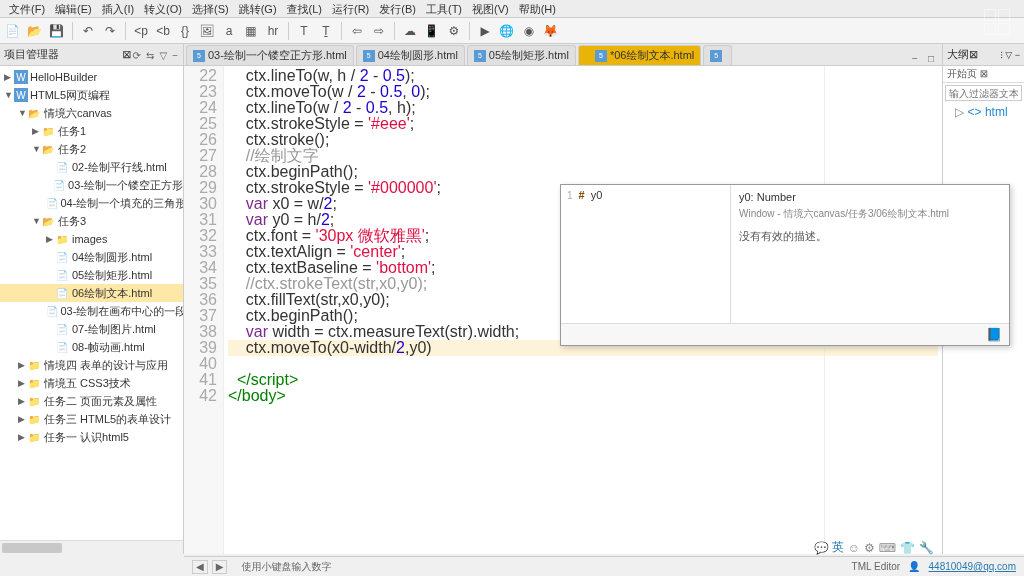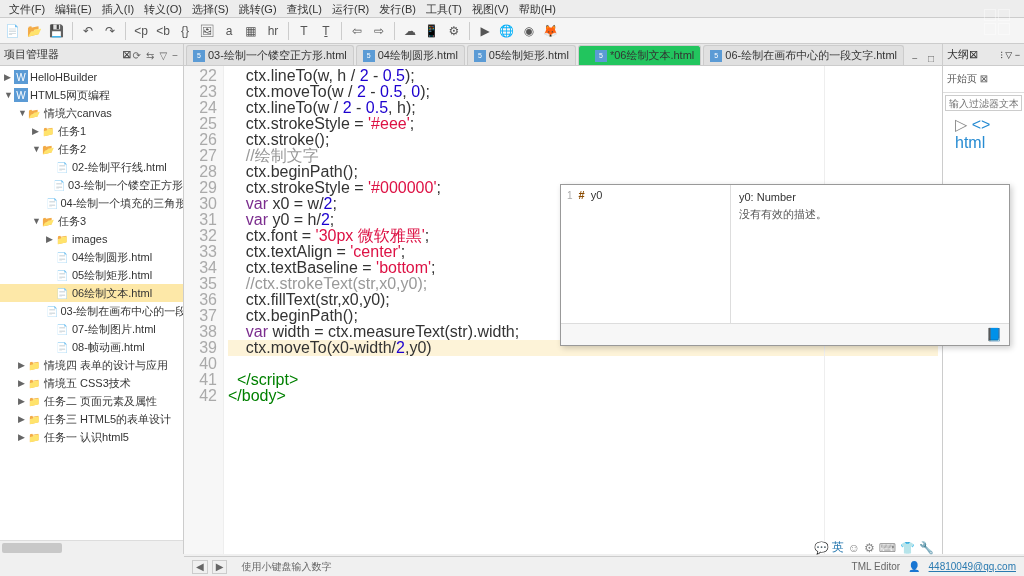--- a/index.html
+++ b/index.html
@@ -27,21 +27,21 @@
 .tree-item .icon { width: 14px; height: 14px; margin-right: 2px; display: inline-flex; align-items: center; justify-content: center; font-size: 10px; }
 .ic-folder { color: #d4a84b; }
 .ic-folder-open { color: #d4a84b; }
 .ic-file { color: #5b9bd5; }
 .ic-proj { background: #5b9bd5; color: #fff; font-size: 8px; padding: 0 2px; }
 .scrollbar-h { height: 14px; background: #f0f0f0; border-top: 1px solid #ddd; position: relative; }
 .scrollbar-h .thumb { position: absolute; left: 2px; top: 2px; width: 60px; height: 10px; background: #c8c8c8; border-radius: 2px; }
 .editor-area { flex: 1; display: flex; flex-direction: column; background: #fff; position: relative; }
 .tabs { height: 22px; background: #e8e8e8; border-bottom: 1px solid #ccc; display: flex; align-items: flex-end; padding-left: 2px; }
 .tab { height: 20px; padding: 0 6px; background: #e0e0e0; border: 1px solid #ccc; border-bottom: none; margin-right: 2px; display: flex; align-items: center; font-size: 11px; border-radius: 3px 3px 0 0; }
-.tab.active { background: #22c55e; padding-left: 16px; }
+.tab.active { background: #eab308; padding-left: 16px; }
 .tab .ic { width: 12px; height: 12px; margin-right: 3px; background: #5b9bd5; color: #fff; font-size: 7px; display: inline-flex; align-items: center; justify-content: center; }
 .tabs-controls { margin-left: auto; display: flex; gap: 2px; padding-right: 4px; }
 .tabs-controls span { width: 14px; height: 14px; font-size: 10px; color: #666; display: inline-flex; align-items: center; justify-content: center; }
 .code-area { flex: 1; display: flex; font-family: Consolas, monospace; font-size: 16px; position: relative; overflow: hidden; }
 .gutter { width: 40px; background: #f7f7f7; text-align: right; padding: 2px 6px 2px 0; color: #aaa; line-height: 16px; border-right: 1px solid #eee; }
 .code { flex: 1; padding: 2px 4px; line-height: 16px; white-space: pre; position: relative; }
 .code .line.hl { background: #fdf3d8; }
 .kw { color: #7b2d8e; }
 .str { color: #d14; }
 .num { color: #1c00cf; }
@@ -61,21 +61,21 @@
 .ac-foot { height: 22px; border-top: 1px solid #ddd; display: flex; align-items: center; justify-content: space-between; padding: 0 6px; background: #f7f7f7; font-size: 10px; color: #888; }
 .ac-foot .book { color: #3b7dd8; font-size: 13px; }
 .statusbar { position: absolute; bottom: 0; left: 184px; right: 0; height: 20px; background: #f0f0f0; border-top: 1px solid #ccc; display: flex; align-items: center; padding: 0 8px; font-size: 10px; color: #666; }
 .statusbar .left { display: flex; gap: 4px; }
 .statusbar .left span.btn { border: 1px solid #ccc; padding: 0 3px; }
 .statusbar .right { margin-left: auto; display: flex; align-items: center; gap: 8px; }
 .statusbar .link { color: #2a7ab0; text-decoration: underline; }
 .right-panel { width: 82px; background: #fff; border-left: 1px solid #ccc; display: flex; flex-direction: column; }
 .right-panel .panel-header { justify-content: space-between; }
 .right-panel .search-filter { margin: 2px; border: 1px solid #ccc; height: 16px; font-size: 10px; padding: 0 3px; color: #aaa; }
-.right-panel .outline-item { padding: 2px 4px 2px 12px; font-size: 16px; }
+.right-panel .outline-item { padding: 2px 4px 2px 12px; font-size: 12px; }
 .bottombar { position: absolute; bottom: 20px; right: 90px; display: flex; gap: 4px; align-items: center; }
 .bottombar span { font-size: 12px; }
 .ime { color: #2a7ab0; display:flex; align-items:center; gap:2px;}
 .tools-ic { color: #888; }
 </style>
 </head>
 <body>
 
 <div class="menubar" id="menubar">
     <span>文件(F)</span>
@@ -270,21 +270,20 @@
         <div class="tab">
           <span class="ic">5</span>
           <span>05绘制矩形.html</span>
         </div>
         <div class="tab active">
           <span class="ic">5</span>
           <span>*06绘制文本.html</span>
         </div>
         <div class="tab">
           <span class="ic">5</span>
-          <span>06-绘制在画布中心的一段文字.html</span>
         </div>
         <div class="tabs-controls">
         <span>−</span>
         <span>□</span>
       </div>
     </div>
     <div class="code-area">
       <div class="gutter" id="gutter">
           <div>22</div>
           <div>23</div>
@@ -315,37 +314,38 @@
       <div class="ac-top">
         <div class="ac-list">
           <div class="ac-item">
             <span class="num-badge">1</span>
             <span class="type-badge">#</span>
             <span>y0</span>
           </div>
         </div>
         <div class="ac-doc">
           <div class="title">y0: Number</div>
+          <div class="sub">Window - 情境六canvas/任务3/06绘制文本.html</div>
           <div>没有有效的描述。</div>
         </div>
       </div>
       <div class="ac-foot">
         <span></span>
         <span class="book">📘</span>
       </div>
     </div>
   </div>
 
   <div class="right-panel">
     <div class="panel-header">
       <span>大纲</span>
       <span>⊠</span>
       <span style="margin-left:auto;font-size:9px">⁝ ▽ −</span>
     </div>
-    <div style="height:27px;border-bottom:1px solid #ddd;display:flex;align-items:center;padding:0 4px;font-size:10px;color:#555">开始页 ⊠</div>
+    <div style="height:17px;border-bottom:1px solid #ddd;display:flex;align-items:center;padding:0 4px;font-size:10px;color:#555">开始页 ⊠</div>
     <input class="search-filter" placeholder="输入过滤器文本" style="">
     <div class="outline-item">
       <span style="color:#888">▷</span> <span style="color:#268bd2">&lt;&gt; html</span>
     </div>
   </div>
 </div>
 
 <div class="statusbar">
   <div class="left">
     <span class="btn">◀</span>

